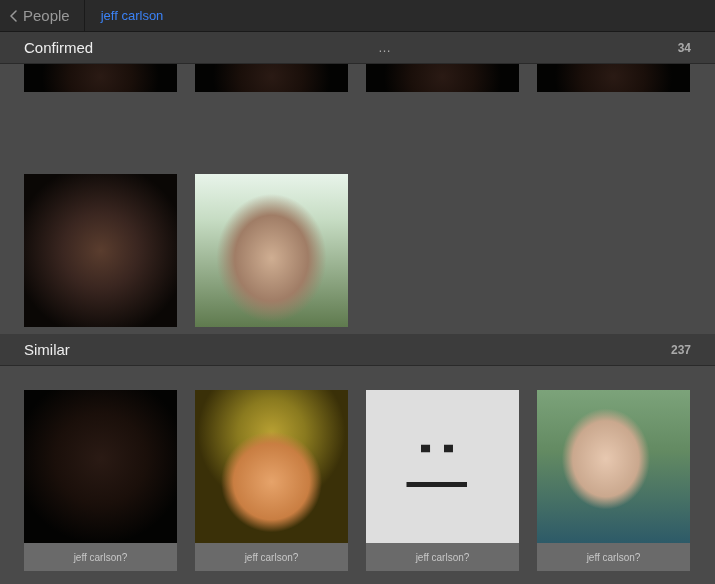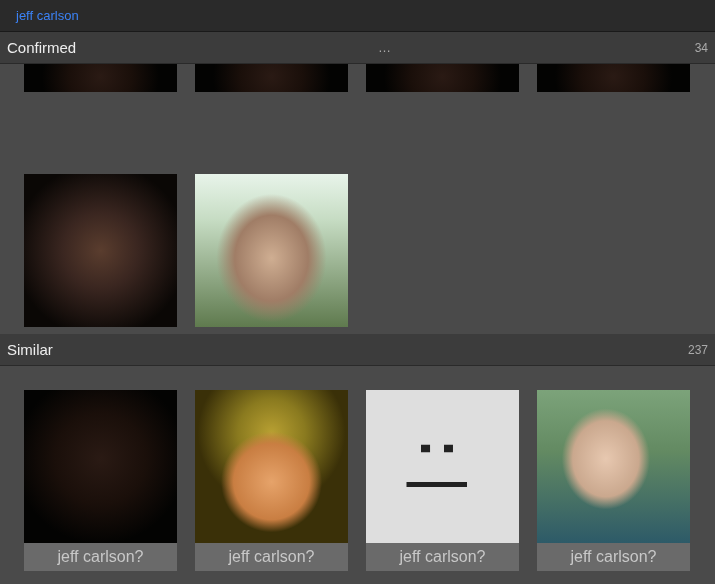--- a/index.html
+++ b/index.html
@@ -33,38 +33,39 @@
     padding: 0 16px;
     font-size: 13px;
     color: #3b82f6;
   }
   .section-header {
     height: 32px;
     background: #3c3c3c;
     border-bottom: 1px solid #2a2a2a;
     display: flex;
     align-items: center;
-    padding: 0 7px;
+    padding: 0 24px;
     justify-content: space-between;
     font-size: 15px;
     color: #eee;
   }
   .section-header .left { flex: 0 0 auto; }
   .section-header .mid {
     flex: 1;
     text-align: center;
     color: #aaa;
     letter-spacing: 2px;
     font-size: 13px;
     cursor: pointer;
   }
   .section-header .count {
     flex: 0 0 auto;
     font-size: 12px;
     color: #aaa;
+    font-weight: bold;
   }
 
   .confirmed-body {
     height: 270px;
     position: relative;
     background: #4a4a4a;
   }
   .row {
     display: flex;
     gap: 18px;
@@ -111,21 +112,21 @@
     height: 153px;
     background: #0a0a0a;
     overflow: hidden;
     position: relative;
     cursor: pointer;
   }
   .sim-label {
     height: 28px;
     background: #6a6a6a;
     color: #c8c8c8;
-    font-size: 16px;
+    font-size: 10px;
     display: flex;
     align-items: center;
     justify-content: center;
     cursor: pointer;
   }
 
   
   .face {
     width: 100%;
     height: 100%;
@@ -165,20 +166,26 @@
   .face-young {
     background:
       radial-gradient(ellipse 48% 55% at 45% 45%, #e7c8b0 0%, #caa88e 45%, transparent 60%),
       linear-gradient(180deg, #7ca37a 0%, #638a62 40%, #2d5a68 100%);
   }
 </style>
 </head>
 <body>
 
 <div class="header">
+  <div class="back-btn">
+    <svg width="7" height="12" viewBox="0 0 7 12">
+      <path d="M6 1 L1 6 L6 11" stroke="#999" stroke-width="1.5" fill="none" stroke-linecap="round"></path>
+    </svg>
+    <span>People</span>
+  </div>
   <div class="person-name">jeff carlson</div>
 </div>
 
 <div class="section-header">
   <div class="left">Confirmed</div>
   <div class="mid">…</div>
   <div class="count">34</div>
 </div>
 
 <div class="confirmed-body">

